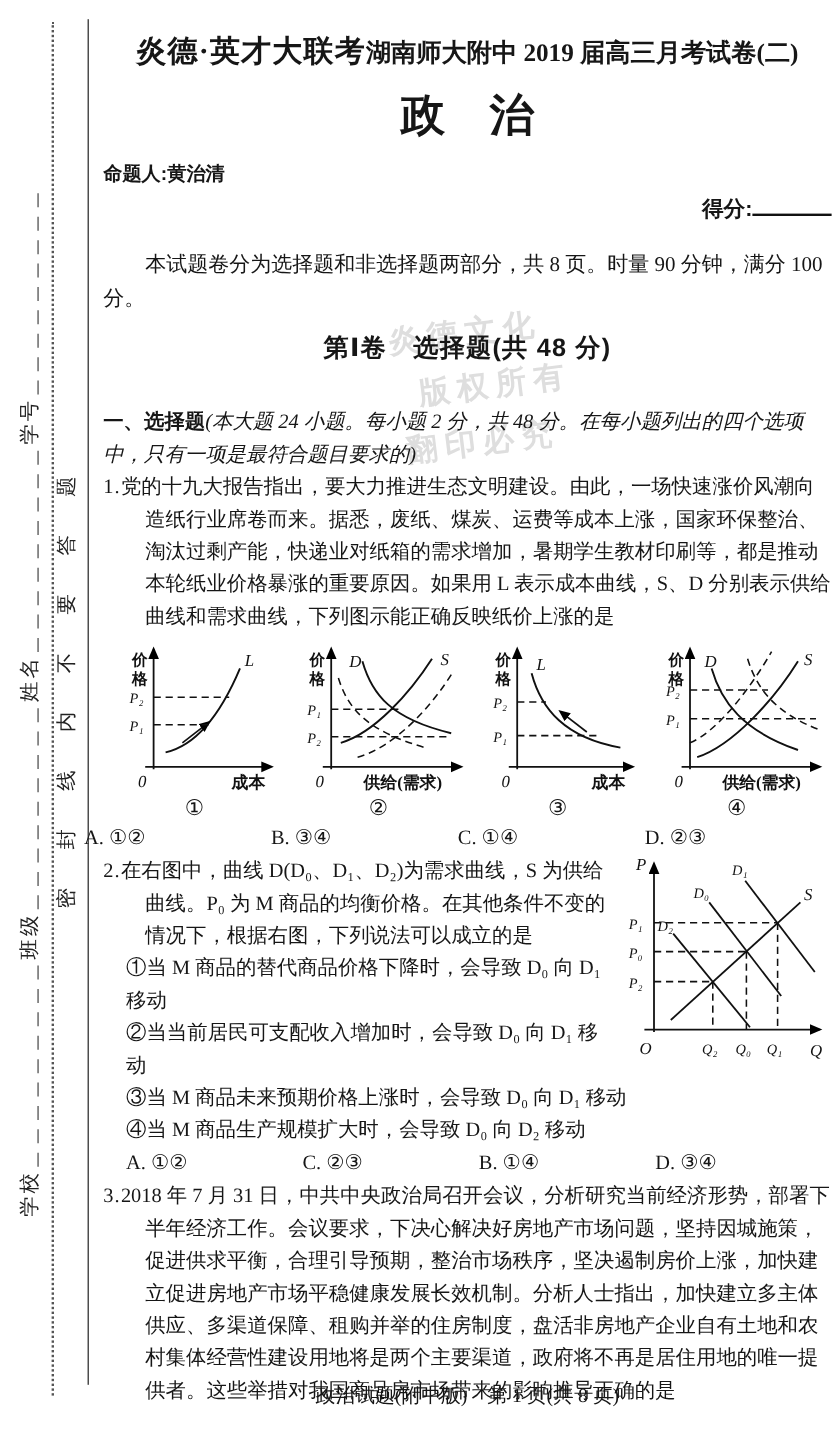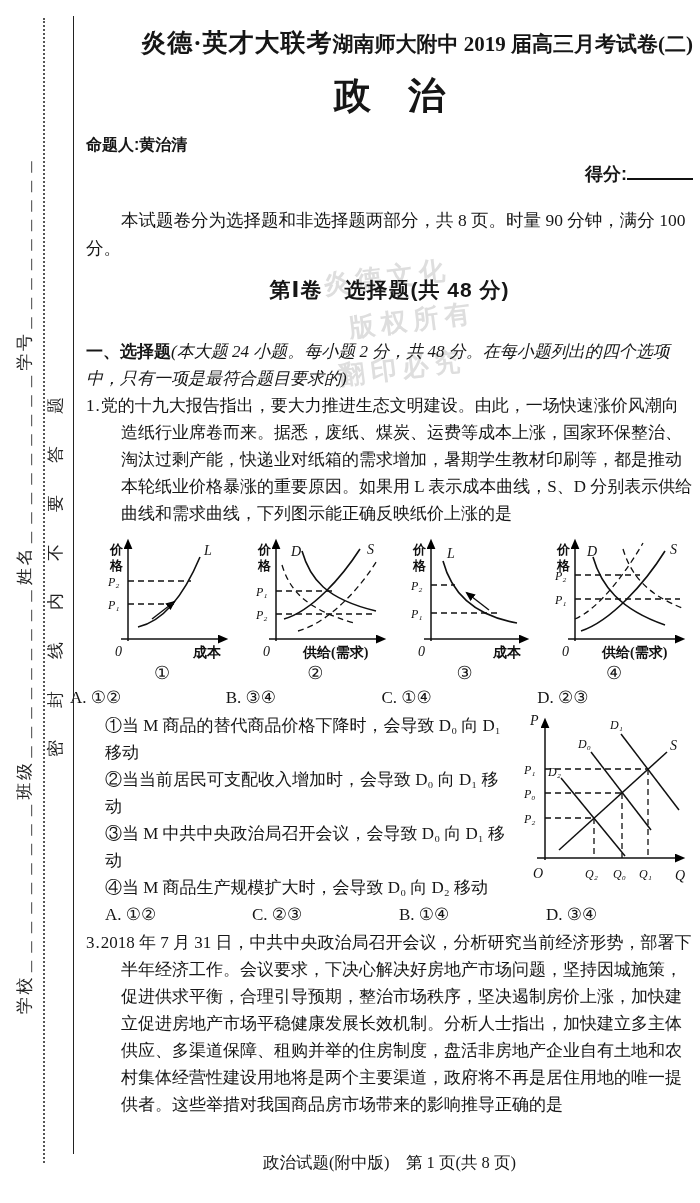--- a/index.html
+++ b/index.html
@@ -32,21 +32,21 @@
     transform:rotate(-7deg); color:#dedede; z-index:0;
     font-family:"Liberation Sans","DejaVu Sans",sans-serif; font-weight:bold;
   }
   .watermark div { font-size:26px; letter-spacing:6px; line-height:46px; }
   .wm2 { margin-left:20px; }
   .wm3 { margin-left:4px; }
 
   
   .main { position:absolute; left:86px; top:18px; width:607px; z-index:1; }
 
-  .header-line { text-align:right; margin-top:8px; white-space:nowrap; }
+  .header-line { text-align:center; margin-top:8px; white-space:nowrap; }
   .series { font-size:25px; font-weight:900; letter-spacing:1px; }
   .title-rest { font-size:21px; font-weight:bold; }
 
   .subject { text-align:center; margin-top:12px; font-size:37px; font-weight:bold;
              font-family:"Liberation Sans","DejaVu Sans",sans-serif; }
   .proposer { margin-top:14px; font-size:16px; font-weight:bold;
               font-family:"Liberation Sans","DejaVu Sans",sans-serif; }
   .score-row { margin-top:6px; text-align:right; font-size:18px; font-weight:bold;
                font-family:"Liberation Sans","DejaVu Sans",sans-serif; }
   .score-line { display:inline-block; width:66px; height:17px; border-bottom:2px solid #111; }
@@ -267,25 +267,28 @@
         <line x1="79" y1="110" x2="79" y2="150" stroke="#111" stroke-width="1.3" stroke-dasharray="6,4"></line>
         <text x="9" y="66" class="itS">P₁</text>
         <text x="9" y="90" class="itS">P₀</text>
         <text x="9" y="115" class="itS">P₂</text>
         <text x="70" y="170" class="itS">Q₂</text>
         <text x="98" y="170" class="itS">Q₀</text>
         <text x="124" y="170" class="itS">Q₁</text>
       </svg>
     </div>
 
+    <p class="qpara">
+      <span class="qnum">2.</span><span>在右图中，曲线 D(D₀、D₁、D₂)为需求曲线，S 为供给曲线。P₀ 为 M 商品的均衡价格。在其他条件不变的情况下，根据右图，下列说法可以成立的是</span>
+    </p>
 
     <div class="qbody">
       <p class="subitem">①当 M 商品的替代商品价格下降时，会导致 D₀ 向 D₁ 移动</p>
       <p class="subitem">②当当前居民可支配收入增加时，会导致 D₀ 向 D₁ 移动</p>
-      <p class="subitem">③当 M 中共中央政治局召开会议，会导致 D₀ 向 D₁ 移动</p>
+      <p class="subitem">③当 M 商品未来预期价格上涨时，会导致 D₀ 向 D₁ 移动</p>
       <p class="subitem">④当 M 商品生产规模扩大时，会导致 D₀ 向 D₂ 移动</p>
       <div class="opts">
         <span class="opt">A. ①②</span>
         <span class="opt">C. ②③</span>
         <span class="opt">B. ①④</span>
         <span class="opt">D. ③④</span>
       </div>
     </div>
   </div>
 

